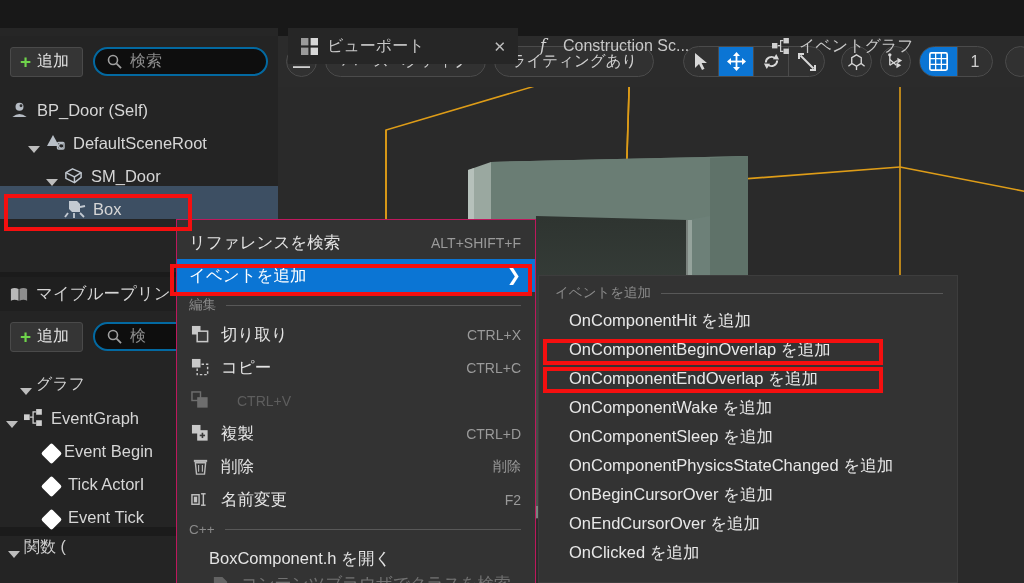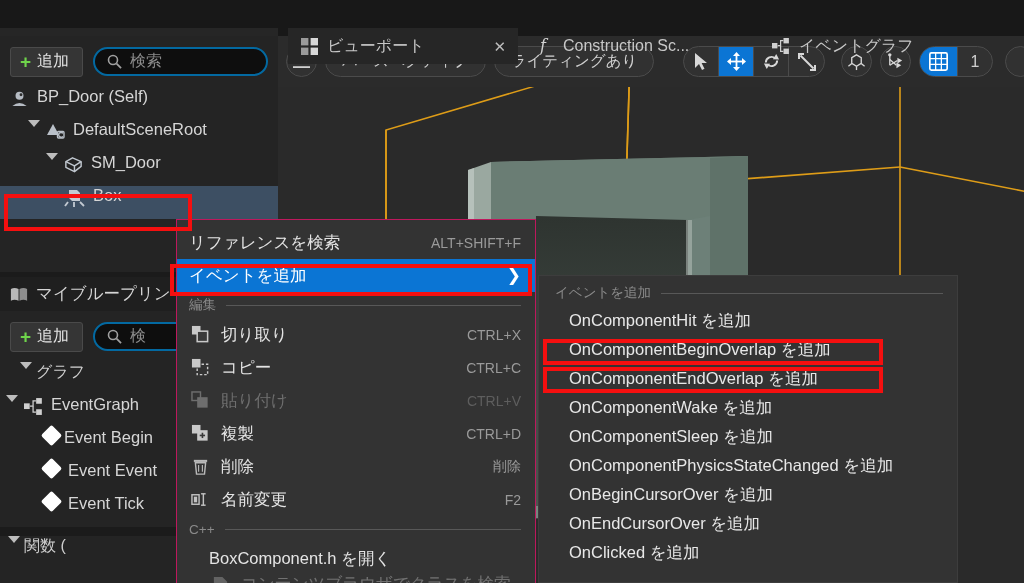--- a/index.html
+++ b/index.html
@@ -48,21 +48,21 @@
   .searchbox {
     display: flex; align-items: center; gap: 8px; flex: 1;
     height: 29px; padding: 0 12px;
     background: #0e0e0e; border: 2px solid #0369a1; border-radius: 15px;
     color: #8b8b8b; font-size: 16px;
   }
   .srch-icon { width: 15px; height: 15px; flex: none; }
 
   .tree { position: absolute; left: 0; top: 51px; width: 100%; }
   .trow {
-    display: flex; align-items: flex-start; height: 33px;
+    display: flex; align-items: flex-end; height: 33px;
     color: #d6d6d6; font-size: 16.5px; white-space: nowrap;
   }
   .trow.sel { background: #3d4f63; }
   .caret {
     width: 0; height: 0; flex: none;
     border-left: 6px solid transparent; border-right: 6px solid transparent;
     border-top: 7px solid #bdbdbd; margin-right: 4px;
   }
   .titem-icon { width: 22px; height: 22px; flex: none; margin-right: 7px; display:inline-flex; align-items:center; justify-content:center; }
 
@@ -477,21 +477,21 @@
           </svg>
         </span>
         <span>EventGraph</span>
       </div>
       <div class="trow" style="padding-left:44px; gap:5px;">
         <span class="diamond"></span>
         <span>Event Begin</span>
       </div>
       <div class="trow" style="padding-left:44px; gap:9px;">
         <span class="diamond"></span>
-        <span>Event Event</span>
+        <span>Tick ActorI</span>
       </div>
       <div class="trow" style="padding-left:44px; gap:9px;">
         <span class="diamond"></span>
         <span>Event Tick</span>
       </div>
       <div style="height:9px; background:#1b1b1b"></div>
       <div class="trow" style="padding-left:8px; height:22px; overflow:hidden;">
         <span class="caret"></span>
         <span class="mbp-sec">関数 (</span>
       </div>
@@ -536,21 +536,20 @@
       <span class="mkey">CTRL+C</span>
     </div>
 
     <div class="mi dis">
       <span class="micon">
         <svg width="19" height="19" viewBox="0 0 20 20">
           <rect x="1" y="1" width="9" height="9" fill="none" stroke="#6e6e6e" stroke-width="1.5"></rect>
           <rect x="6.5" y="6.5" width="11" height="11" fill="#6e6e6e"></rect>
         </svg>
       </span>
-      <span class="mlbl">貼り付け</span>
       <span class="mkey">CTRL+V</span>
     </div>
 
     <div class="mi">
       <span class="micon">
         <svg width="19" height="19" viewBox="0 0 20 20">
           <rect x="1" y="1" width="9" height="9" fill="#c9c9c9"></rect>
           <rect x="6.5" y="6.5" width="11" height="11" fill="#c9c9c9"></rect>
           <g fill="#3a3a3a">
               <rect x="11.2" y="9.2" width="1.7" height="5.6"></rect>

